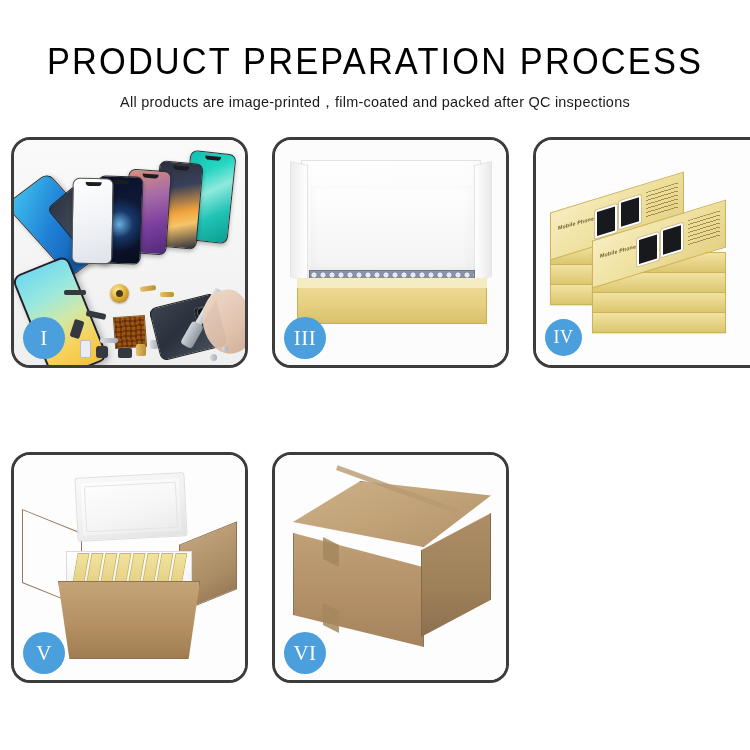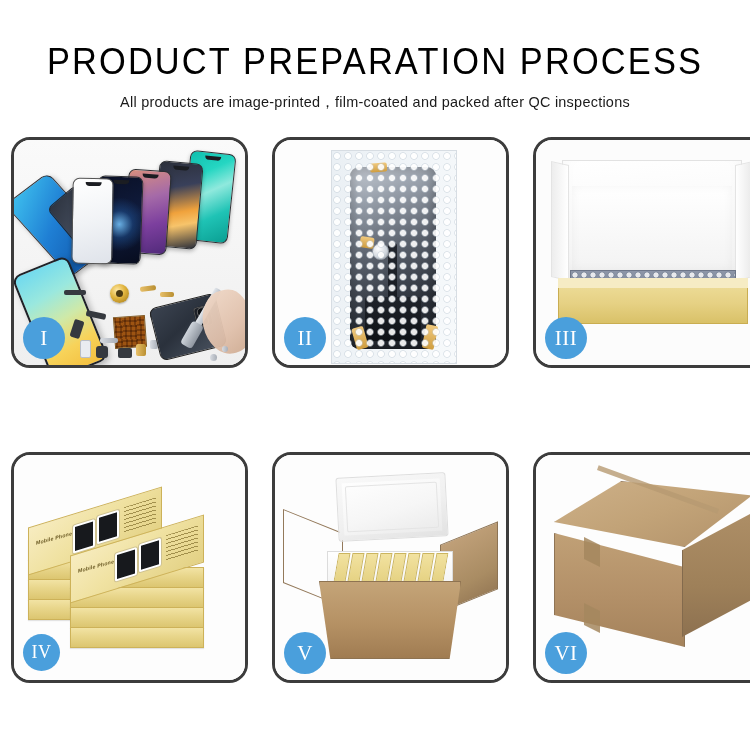--- a/index.html
+++ b/index.html
@@ -571,37 +571,20 @@
 
       <div class="driver"></div>
       <div class="hand"></div>
 
       <div class="part silver" style="left:196px; top:214px; width:7px; height:7px; border-radius:50%;"></div>
       <div class="part silver" style="left:208px; top:206px; width:6px; height:6px; border-radius:50%;"></div>
     </div>
     <div class="badge">I</div>
   </div>
 
-  <div class="panel">
-    <div class="panel-stage">
-      <div class="p2-bg"></div>
-      <div class="bubble-bag">
-        <div class="screen-inner">
-          <span class="screen-cable"></span>
-          <span class="screen-strip"></span>
-        </div>
-        <span class="lens-dot"></span>
-        <span class="tape t1"></span>
-        <span class="tape t2"></span>
-        <span class="tape t3"></span>
-        <span class="tape t4"></span>
-      </div>
-    </div>
-    <div class="badge">II</div>
-  </div>
 
   <div class="panel">
     <div class="panel-stage">
       <div class="p3-bg"></div>
       <div class="box3-lid"></div>
       <div class="foam3"></div>
       <div class="bubble3"></div>
       <div class="box3-base"></div>
     </div>
     <div class="badge">III</div>

